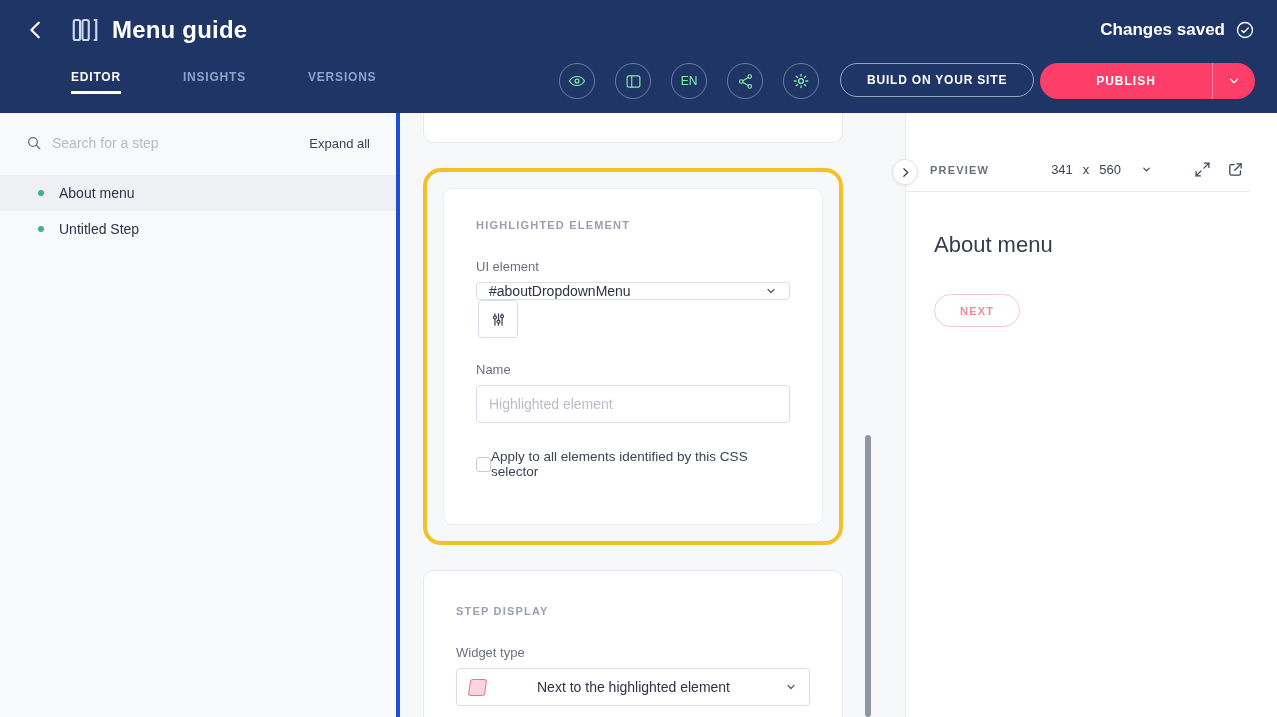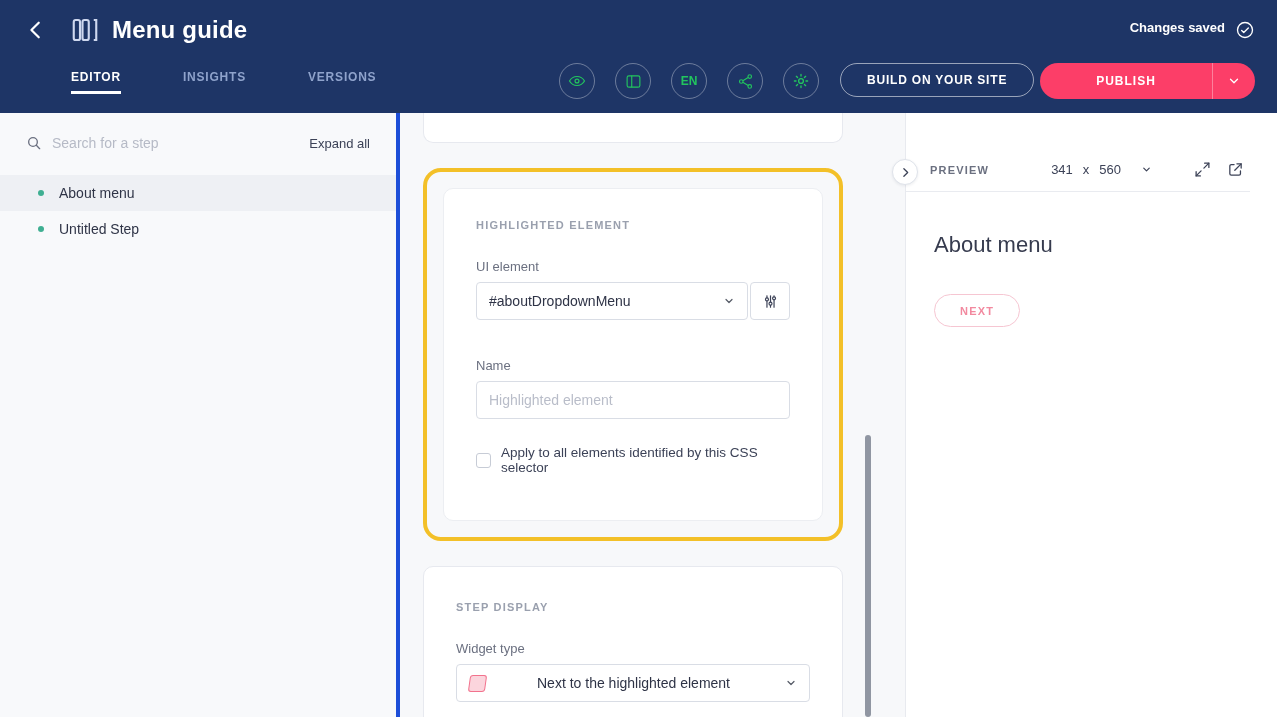--- a/index.html
+++ b/index.html
@@ -5,27 +5,27 @@
   * { margin:0; padding:0; box-sizing:border-box; }
   html,body { width:1277px; height:717px; font-family:"Liberation Sans", sans-serif; }
   .app { width:1277px; height:717px; display:flex; flex-direction:column; overflow:hidden; background:#f7f8fa; }
 
   
   .topbar { height:113px; background:#1e3566; color:#fff; flex:none; position:relative; }
   .topbar-row1 { display:flex; align-items:center; height:60px; padding:0 22px; }
   .back-btn { width:28px; height:28px; display:flex; align-items:center; justify-content:center; cursor:pointer; color:#fff; }
   .logo { margin-left:20px; display:flex; align-items:center; color:#cfd8ef; }
   .app-title { margin-left:12px; font-size:24px; font-weight:700; letter-spacing:0.2px; }
-  .saved { margin-left:auto; display:flex; align-items:flex-start; gap:10px; font-size:13px; font-weight:700; }
+  .saved { margin-left:auto; display:flex; align-items:flex-start; gap:10px; font-size:17px; font-weight:700; }
   .topbar-row2 { position:absolute; top:60px; left:0; right:0; height:53px; display:flex; align-items:flex-start; }
   .tabs { display:flex; gap:62px; margin-left:71px; margin-top:10px; }
   .tab { font-size:12px; font-weight:700; letter-spacing:0.8px; color:#8fa3cc; padding-bottom:7px; cursor:pointer; }
   .tab.active { color:#ffffff; border-bottom:3px solid #ffffff; }
   .hbtn-group { position:absolute; left:559px; top:3px; display:flex; gap:20px; }
-  .hbtn { width:36px; height:36px; border-radius:50%; border:1px solid rgba(255,255,255,0.35); display:flex; align-items:center; justify-content:center; color:#22c55e; cursor:pointer; font-size:12px; font-weight:700; }
+  .hbtn { width:36px; height:36px; border-radius:50%; border:1px solid rgba(255,255,255,0.35); display:flex; align-items:center; justify-content:center; color:#86efac; cursor:pointer; font-size:12px; font-weight:400; }
   .build-btn { position:absolute; left:840px; top:3px; height:34px; border:1px solid rgba(255,255,255,0.55); border-radius:18px; display:flex; align-items:center; padding:0 26px; font-size:12px; font-weight:700; letter-spacing:0.8px; cursor:pointer; }
   .publish-group { position:absolute; left:1040px; top:3px; width:215px; height:36px; background:#fc3e68; border-radius:18px; display:flex; overflow:hidden; }
   .publish-main { flex:1; display:flex; align-items:center; justify-content:center; font-size:12px; font-weight:700; letter-spacing:1px; cursor:pointer; }
   .publish-caret { width:43px; border-left:1px solid rgba(255,255,255,0.35); display:flex; align-items:center; justify-content:center; cursor:pointer; }
 
   
   .body { flex:1; display:flex; min-height:0; }
 
   
   .sidebar { width:400px; flex:none; background:#f8f9fb; border-right:4px solid #1d4ed8; }
@@ -39,29 +39,29 @@
   .dot { width:6px; height:6px; border-radius:50%; background:#3faf92; flex:none; }
 
   
   .main { flex:1; position:relative; background:#f7f8fa; overflow:hidden; padding-left:23px; }
   .card-partial { width:420px; height:30px; background:#fff; border:1px solid #e7e9ef; border-top:none; border-radius:0 0 10px 10px; }
   .yellow-wrap { margin-top:25px; width:420px; border:4px solid #f3c028; border-radius:18px; padding:16px; }
   .card { background:#fff; border:1px solid #eceef2; border-radius:10px; padding:30px 32px 45px 32px; }
   .card2 { margin-top:25px; width:420px; background:#fff; border:1px solid #e7e9ef; border-radius:10px; padding:34px 32px 45px 32px; }
   .section-title { font-size:11px; font-weight:700; letter-spacing:1.2px; color:#9aa0ae; margin-bottom:28px; }
   .field-label { font-size:13px; color:#6b7080; margin-bottom:8px; }
-  .select-row { display:flex; margin-bottom:38px; }
+  .select-row { display:flex; margin-bottom:24px;flex-direction:column; }
   .select { height:38px; background:#fff; border:1px solid #d9dde5; border-radius:4px; display:flex; align-items:center; padding:0 12px; font-size:14px; color:#2e3346; cursor:pointer; }
   .select .caret { margin-left:auto; color:#555a66; display:flex; }
   .select.grow { flex:1; }
   .select.full { width:100%;gap:39px; }
   .sliders-btn { width:40px; height:38px; margin-left:2px; border:1px solid #d9dde5; border-radius:4px; background:#fff; display:flex; align-items:center; justify-content:center; color:#3c4257; cursor:pointer; }
   .text-input { width:100%; height:38px; border:1px solid #d9dde5; border-radius:4px; padding:0 12px; font-size:14px; color:#2e3346; outline:none; font-family:"Liberation Sans", sans-serif; }
   .text-input::placeholder { color:#b9bdc9; }
-  .checkbox-row { display:flex; align-items:center; gap:10px; margin-top:26px; cursor:pointer; }
+  .checkbox-row { display:flex; align-items:center; margin-top:26px; cursor:pointer; }
   .checkbox { width:15px; height:15px; border:1.5px solid #c7ccd6; border-radius:3px; background:#fff; flex:none; }
   .checkbox-label { font-size:13.5px; color:#3c4257; }
   .widget-icon { width:17px; height:17px; background:#fbd5dd; border:1.5px solid #f2728d; border-radius:3px; transform:skewX(-8deg); margin-right:12px; flex:none; }
   .scroll-thumb { position:absolute; right:34px; top:322px; width:6px; height:282px; background:#9096a2; border-radius:3px; cursor:pointer; }
 
   
   .preview { width:372px; flex:none; background:#fff; border-left:1px solid #e8eaef; position:relative; }
   .collapse-btn { position:absolute; left:-14px; top:46px; width:26px; height:26px; border-radius:50%; background:#fff; border:1px solid #dfe3ea; display:flex; align-items:center; justify-content:center; color:#3c4257; cursor:pointer; box-shadow:0 1px 3px rgba(30,40,70,0.08); }
   .preview-header { margin:35px 27px 0 0; height:44px; border-bottom:1px solid #e9ebf0; display:flex; align-items:center; padding-left:24px; }
   .preview-title { font-size:11px; font-weight:700; letter-spacing:1.2px; color:#6b7080; }

